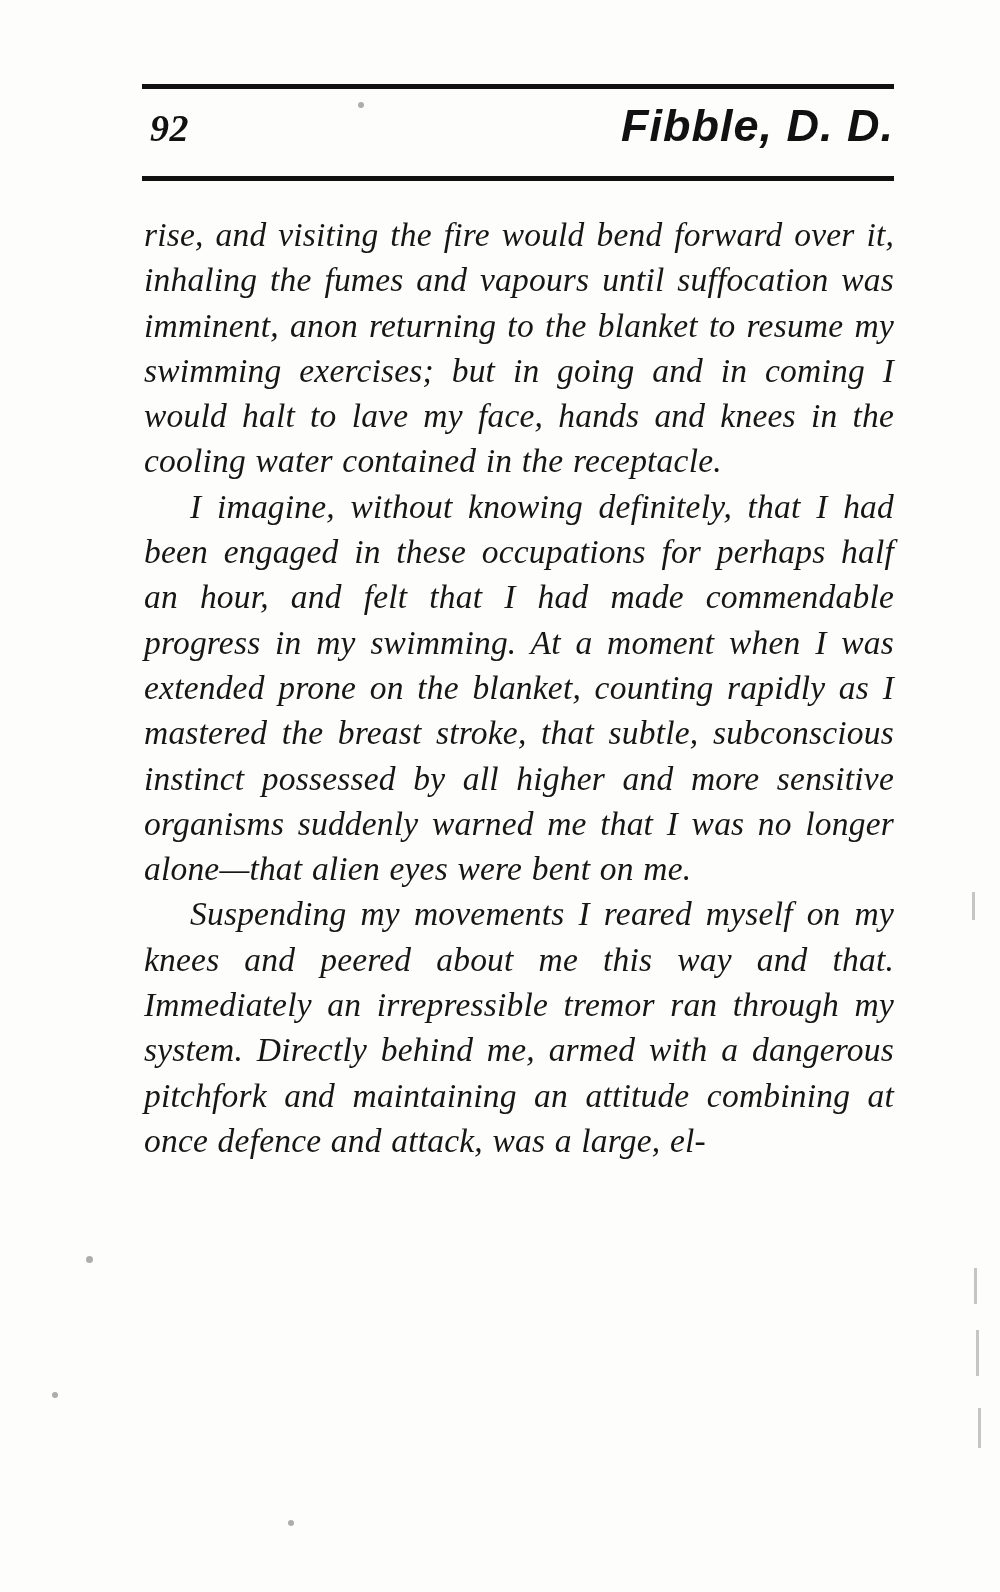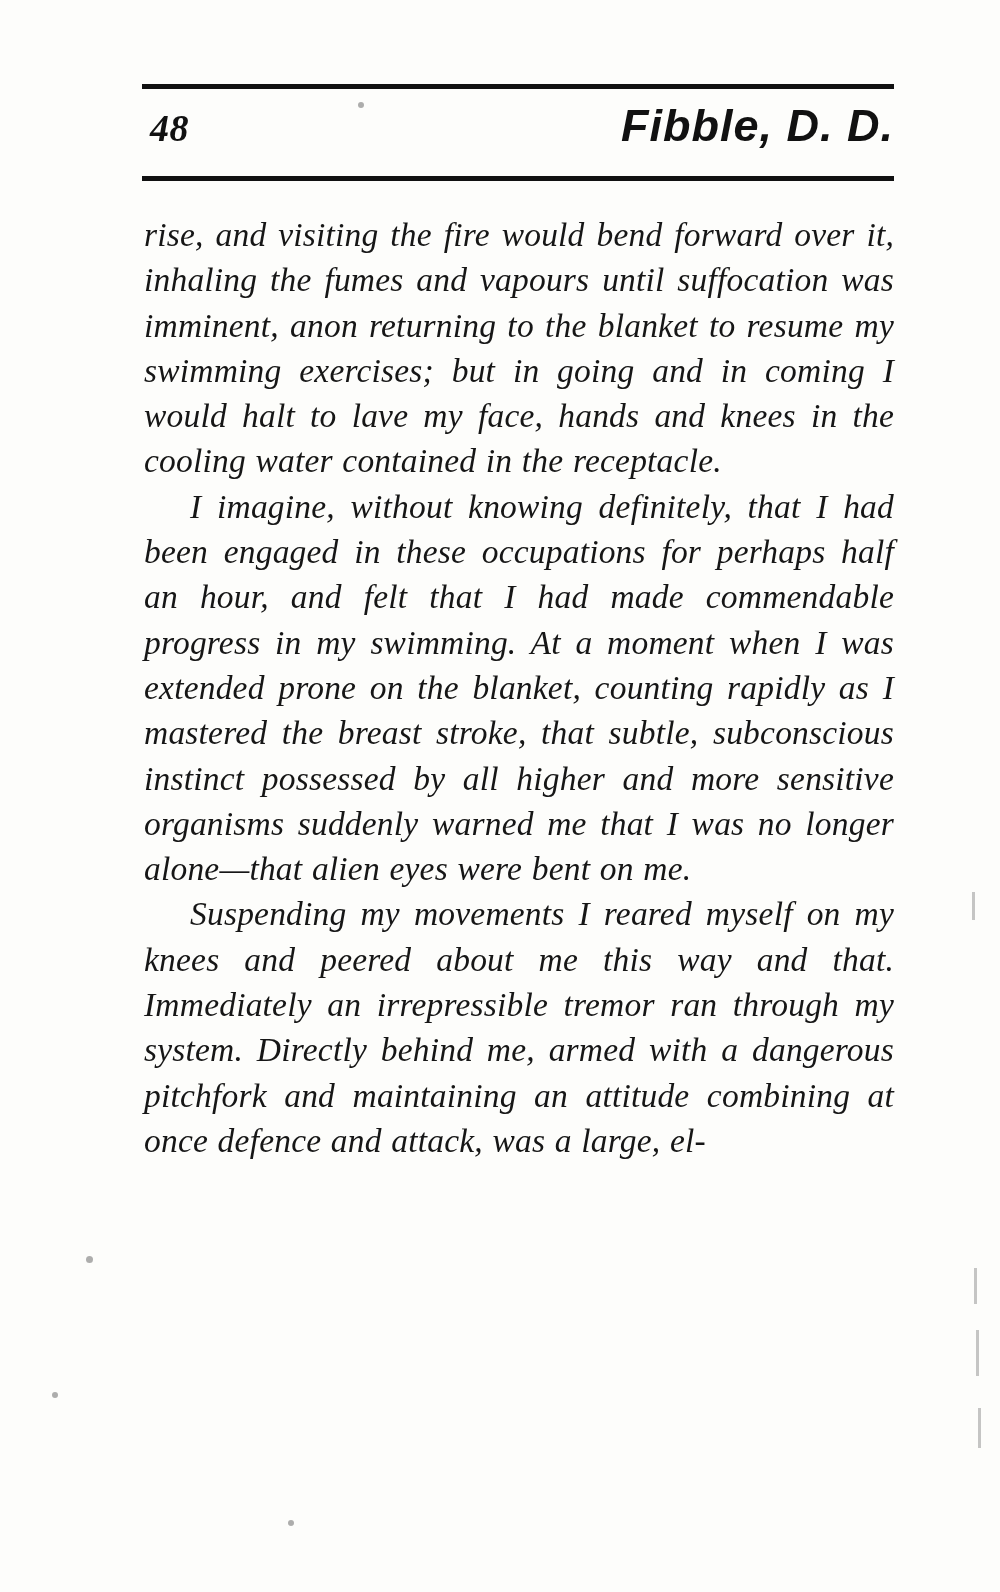--- a/index.html
+++ b/index.html
@@ -107,21 +107,21 @@
   }
 </style>
 </head>
 <body>
 
 <div class="page">
 
   <div class="head-rule-top"></div>
 
   <div class="running-head">
-    <div class="folio">48</div>
+    <div class="folio">92</div>
     <div class="head-title">Fibble, D. D.</div>
   </div>
 
   <div class="head-rule-bottom"></div>
 
   <div class="body-col">
     <p class="para">rise, and visiting the fire would bend forward over it, inhaling the fumes and vapours until suffocation was imminent, anon returning to the blanket to resume my swimming exercises; but in going and in coming I would halt to lave my face, hands and knees in the cooling water contained in the receptacle.</p>
     <p class="para indent">I imagine, without knowing definitely, that I had been engaged in these occupations for perhaps half an hour, and felt that I had made commendable progress in my swimming. At a moment when I was extended prone on the blanket, counting rapidly as I mastered the breast stroke, that subtle, subconscious instinct possessed by all higher and more sensitive organisms suddenly warned me that I was no longer alone—that alien eyes were bent on me.</p>
     <p class="para indent">Suspending my movements I reared myself on my knees and peered about me this way and that. Immediately an irrepressible tremor ran through my system. Directly behind me, armed with a dangerous pitchfork and maintaining an attitude combining at once defence and attack, was a large, el-</p>
   </div>

